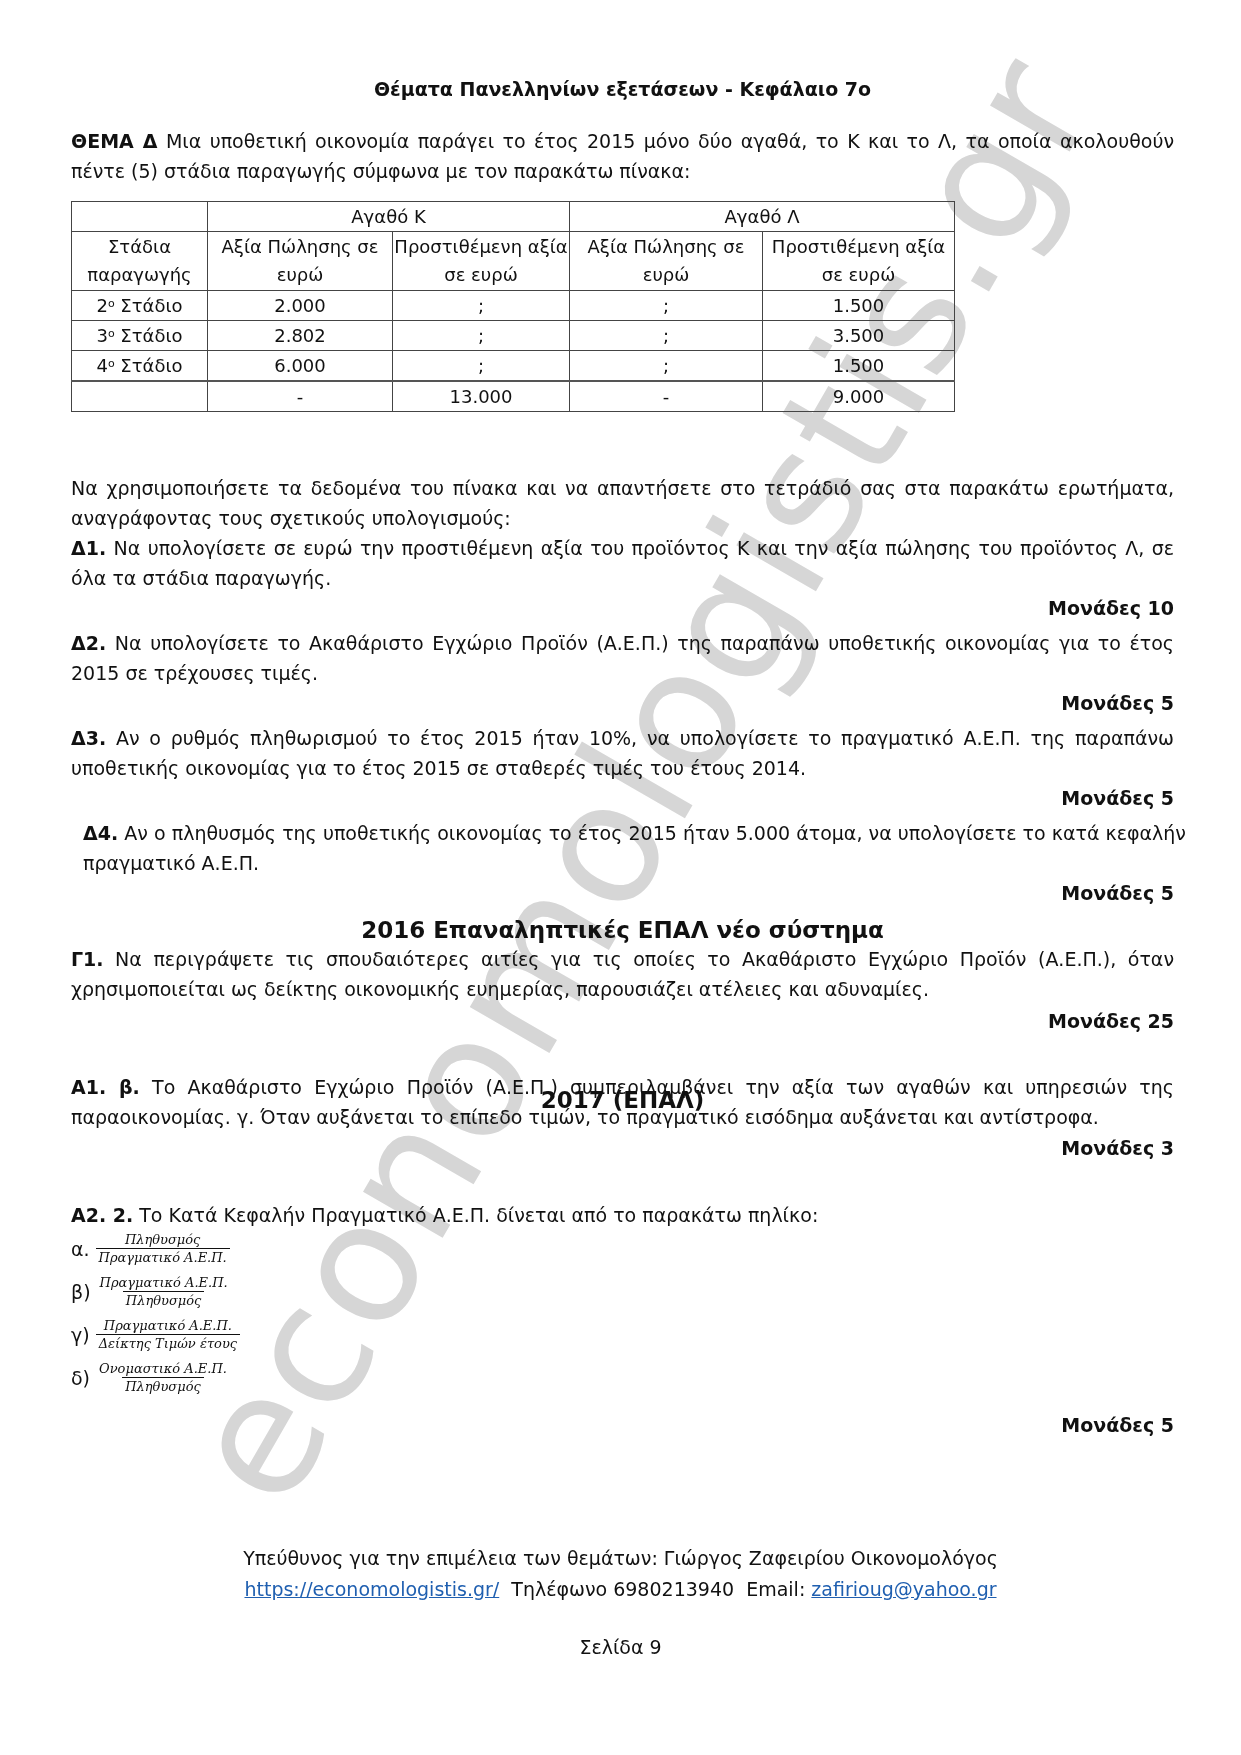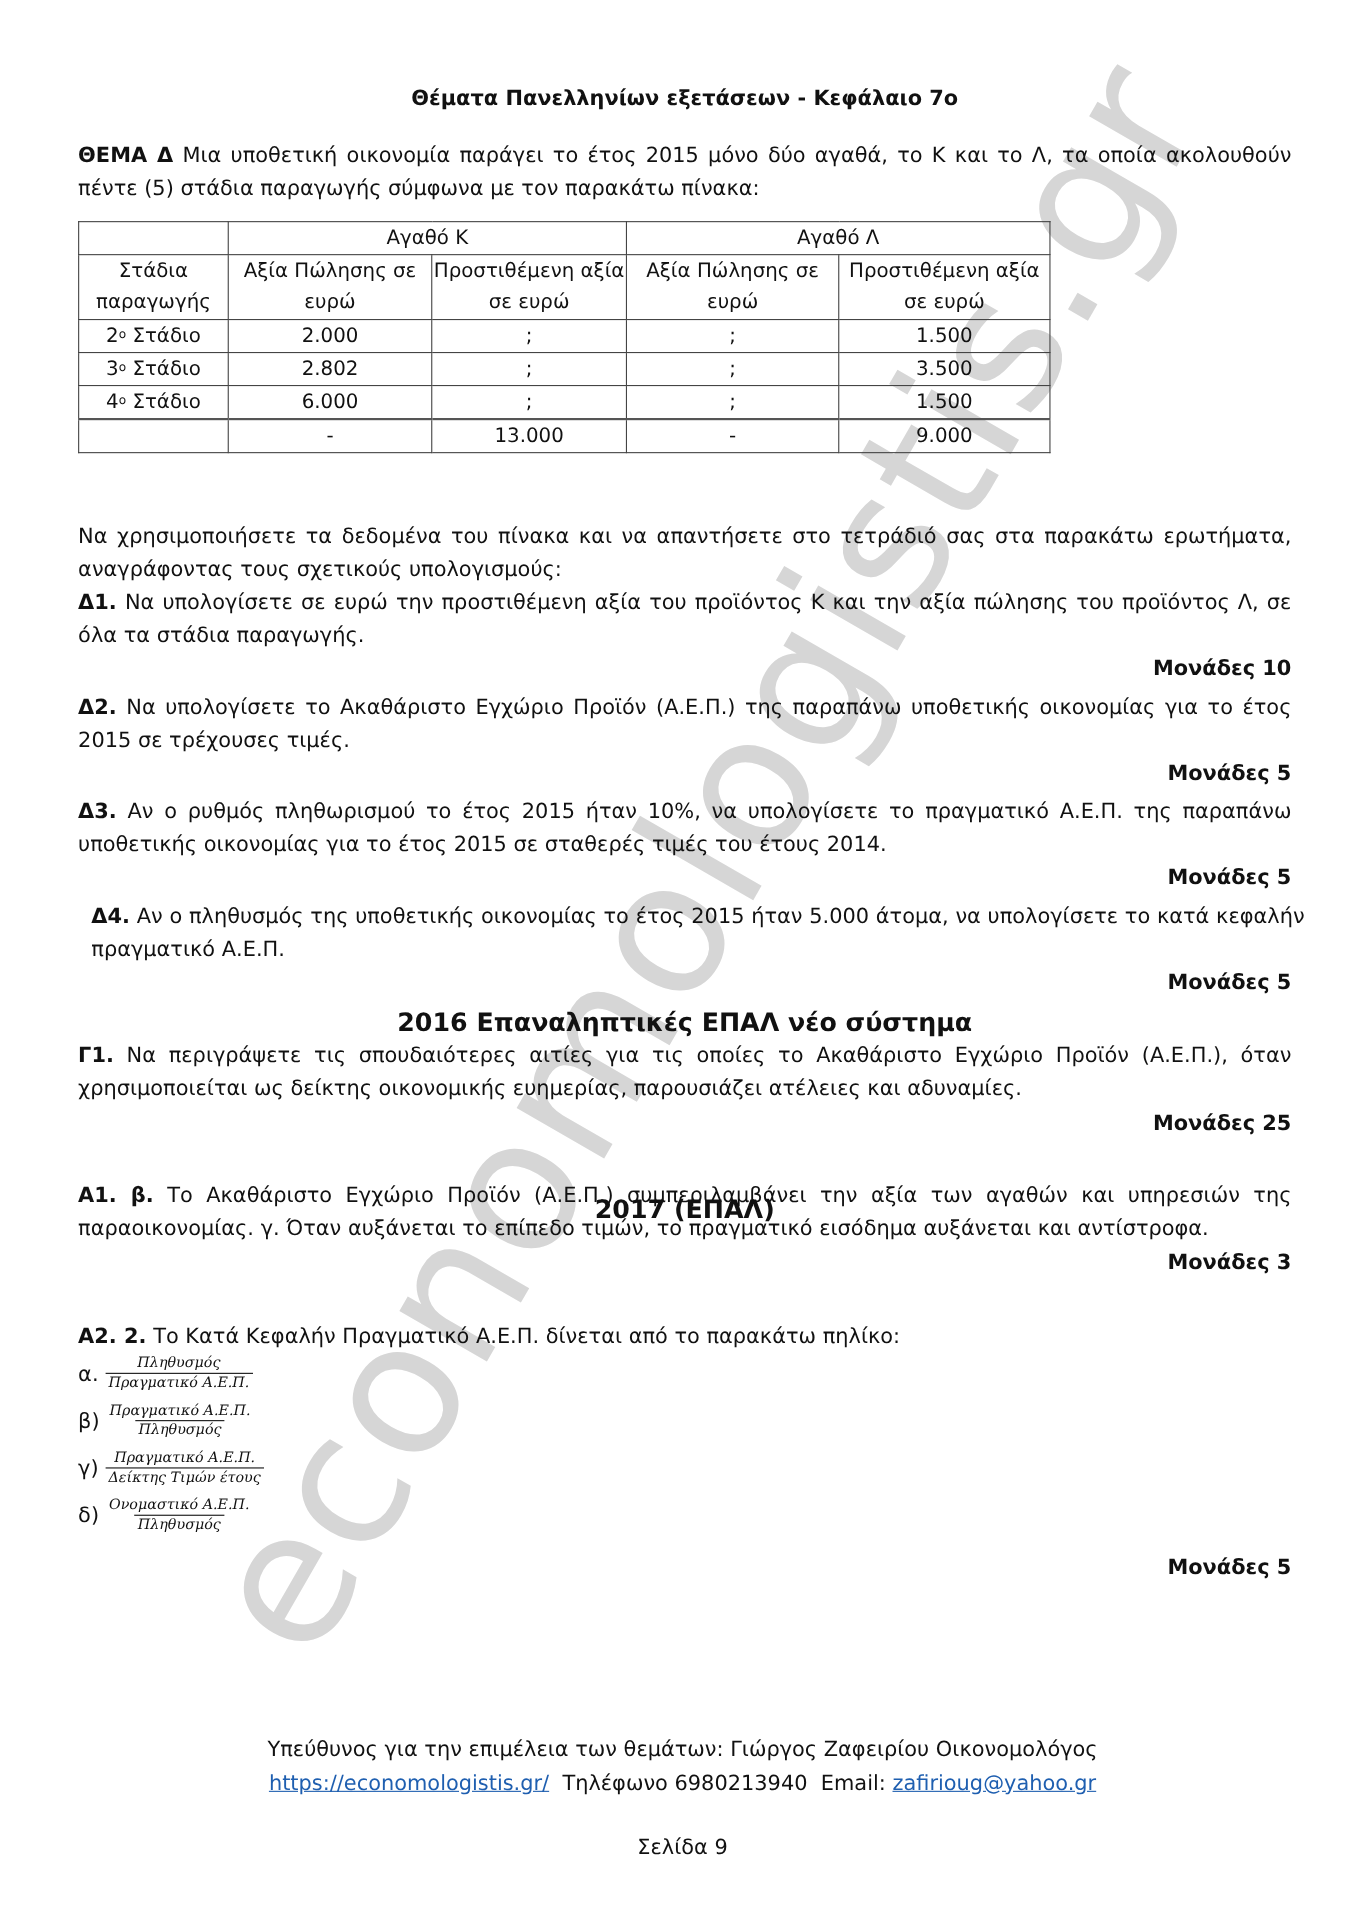--- a/index.html
+++ b/index.html
@@ -19,21 +19,21 @@
   table.stages { position:absolute; left:0; top:201px; border-collapse:collapse; font-size:18px; z-index:1; }
   table.stages td { border:1.5px solid #444; text-align:center; padding:0; height:29px; line-height:28px; }
   table.stages tr.sub td { height:58px; line-height:28px; }
   table.stages tr.total td { border-top:2.5px solid #555; }
   sup { font-size:11px; vertical-align:top; position:relative; top:-2px; }
   .frac-row { position:absolute; left:0; display:flex; align-items:center; font-size:19px; }
   .frac { display:inline-flex; flex-direction:column; align-items:center; margin-left:6px;
           font-family:"DejaVu Serif", serif; font-style:italic; font-size:13px; }
   .frac .num { padding:0 3px 1px; }
   .frac .den { border-top:1.5px solid #111; padding:1px 3px 0; }
-  .footer { position:absolute; left:0; width:1241px; text-align:center; font-size:19px; z-index:1;margin-top:32px; }
+  .footer { position:absolute; left:0; width:1241px; text-align:center; font-size:19px; z-index:1; }
   .footer a { color:#1f5fb0; text-decoration:underline; }
 </style>
 </head>
 <body>
 
 <div class="page">
   <div class="watermark">economologistis.gr</div>
 
   <div class="content">
     <div class="page-heading">Θέματα Πανελληνίων εξετάσεων - Κεφάλαιο 7ο</div>

